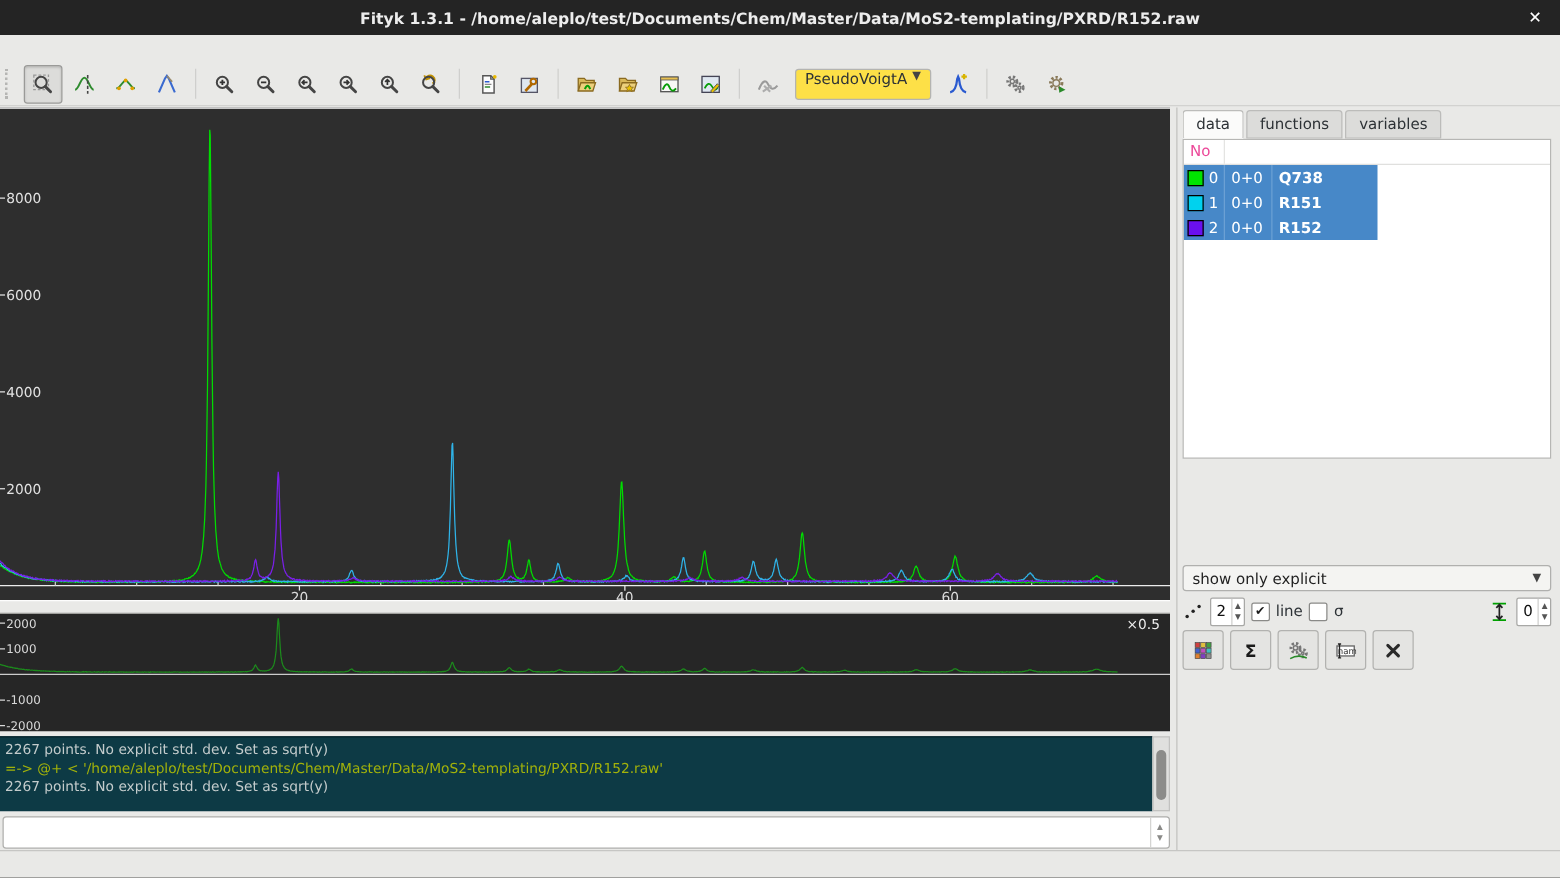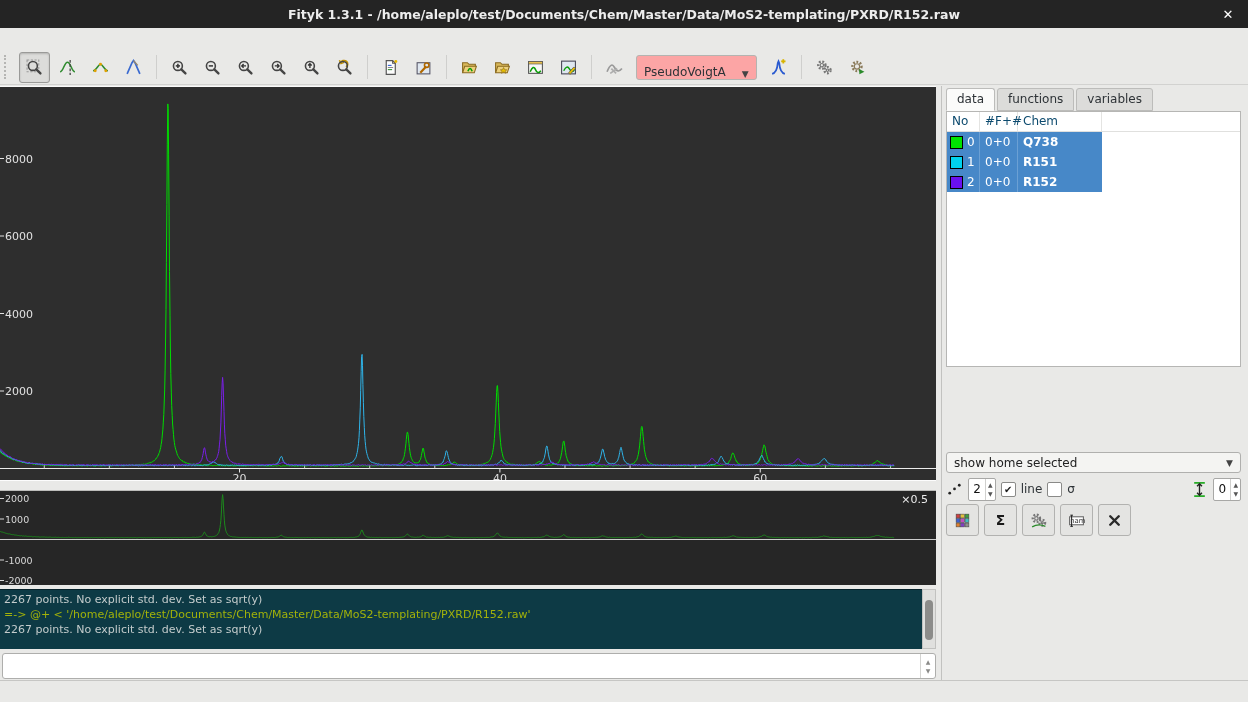--- a/index.html
+++ b/index.html
@@ -18,22 +18,22 @@
   .menubar span{padding:3px 9px;}
   
   .toolbar{position:absolute;left:0;top:50px;width:100%;height:35px;background:#e9e9e7;
            border-bottom:1px solid #d2d2d0;display:flex;align-items:center;box-sizing:border-box;}
   .grip{width:5px;height:24px;margin:0 3px 0 4px;border-left:2px dotted #b5b5b3;}
   .tbgroup{display:flex;align-items:center;padding:0 5px;gap:2px;}
   .tbsep{width:1px;height:24px;background:#cfcfcd;margin:0 2px;}
   .tbtn{width:29px;height:29px;display:flex;align-items:center;justify-content:center;
         border:1px solid transparent;border-radius:3px;}
   .tbtn.active{border-color:#9a9a98;background:#dcdcda;box-shadow:inset 0 1px 2px rgba(0,0,0,.18);}
-  .combo{height:23px;background:#fca5a5;border:1px solid #b4b4b1;border-radius:3px;display:flex;
-         align-items:flex-end;padding:0 7px;gap:16px;margin:0 4px;}
+  .combo{height:23px;background:#fde047;border:1px solid #b4b4b1;border-radius:3px;display:flex;
+         align-items:flex-start;padding:0 7px;gap:4px;margin:0 4px;}
   .combo .arr{font-size:9px;color:#444;}
   
   .plotwrap{position:absolute;left:0;top:86px;width:936px;height:394px;background:#2e2e2e;
             border-top:1px solid #fafafa;}
   .splitter{position:absolute;left:0;top:480px;width:936px;height:11px;background:#e9e9e7;
             border-top:1px solid #fdfdfd;border-bottom:1px solid #bdbdbb;box-sizing:border-box;}
   .auxwrap{position:absolute;left:0;top:491px;width:936px;height:94px;background:#262626;}
   
   .console{position:absolute;left:0;top:589px;width:922px;height:60px;background:#0d3a45;
            color:#c4cccc;font-size:11px;line-height:15px;padding:2px 4px;box-sizing:border-box;
@@ -53,21 +53,21 @@
              border-top:1px solid #c6c6c4;box-sizing:border-box;}
   
   .rightpanel{position:absolute;left:941px;top:86px;width:307px;height:594px;background:#e9e9e7;
               border-left:1px solid #c2c2c0;box-sizing:border-box;}
   .tabs{position:absolute;left:4px;top:2px;display:flex;}
   .tab{padding:3px 10px 4px;border:1px solid #bcbcba;background:#dcdcda;border-radius:3px 3px 0 0;
        margin-right:2px;position:relative;}
   .tab.active{background:#fbfbfa;border-bottom-color:#fbfbfa;z-index:2;}
   .listpanel{position:absolute;left:4px;top:25px;width:295px;height:256px;background:#fff;
              border:1px solid #b6b6b4;box-sizing:border-box;overflow:hidden;}
-  .lhead{display:flex;height:19px;line-height:19px;border-bottom:1px solid #e0e0de;color:#0c4a6e;}
+  .lhead{display:flex;height:19px;line-height:19px;border-bottom:1px solid #e0e0de;color:#ec4899;flex-direction:column;}
   .lhead div{border-right:1px solid #e4e4e2;padding-left:5px;box-sizing:border-box;}
   .lrow{display:flex;height:20px;line-height:20px;color:#fff;}
   .lrow .sel{background:#4788c8;display:flex;}
   .lrow div{box-sizing:border-box;}
   .cno{width:33px;display:flex;align-items:center;gap:4px;padding-left:3px;border-right:1px solid #6ba0d4;}
   .cf{width:38px;padding-left:5px;border-right:1px solid #6ba0d4;}
   .cname{width:84px;padding-left:5px;font-weight:bold;}
   .swatch{width:11px;height:11px;border:1px solid #000;flex:0 0 auto;}
   .infopanel{position:absolute;left:4px;top:283px;width:295px;height:79px;background:#fff;
              border:1px solid #b6b6b4;box-sizing:border-box;padding:3px 5px;font-size:11.5px;
@@ -387,21 +387,21 @@
               </div>
      <div class="cf">0+0</div>
      <div class="cname">R152</div>
             </div>
           </div>
         </div>
     </div>
 
 
     <div class="filtercombo">
-      <span>show home selected</span>
+      <span>show only explicit</span>
       <span style="font-size:9px;color:#444">▼</span>
     </div>
 
     <div class="controls">
       <span>
           <svg width="17" height="17" viewBox="0 0 16 16">
             <circle cx="3.5" cy="11.5" r="1.3" fill="#222"></circle>
             <circle cx="8" cy="7.5" r="1.3" fill="#222"></circle>
             <circle cx="12.5" cy="4" r="1.3" fill="#222"></circle>
           </svg>

